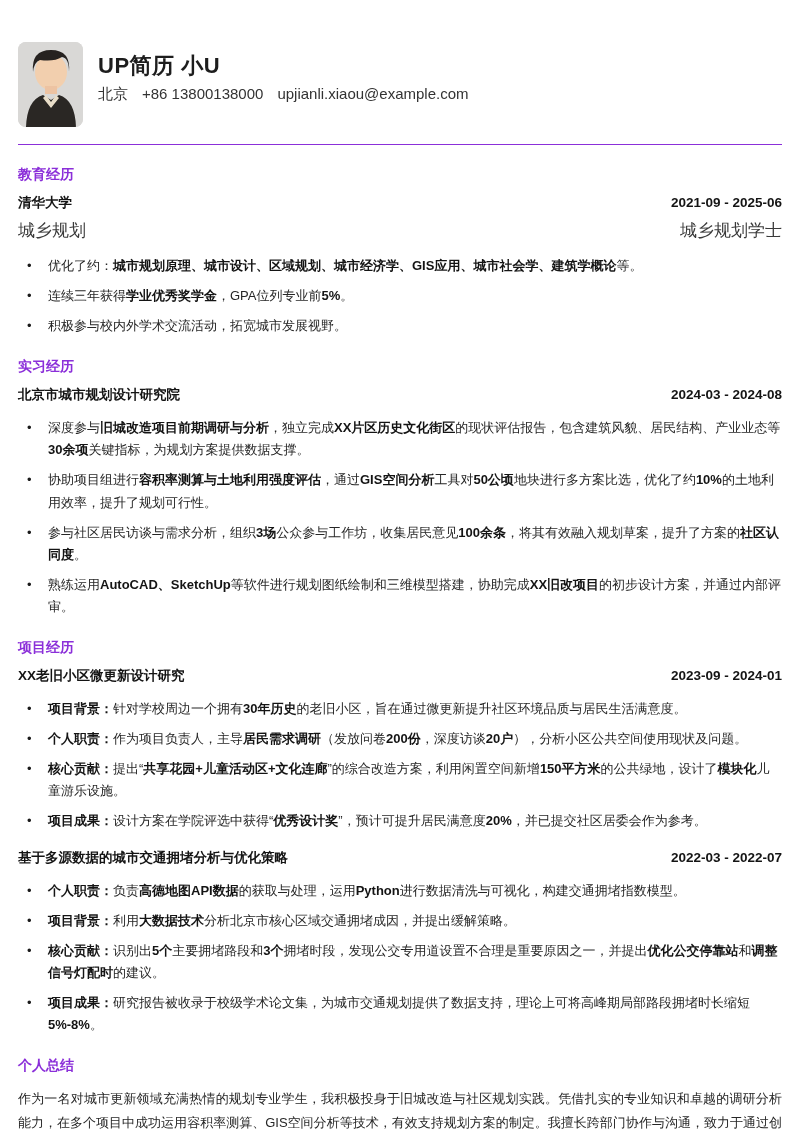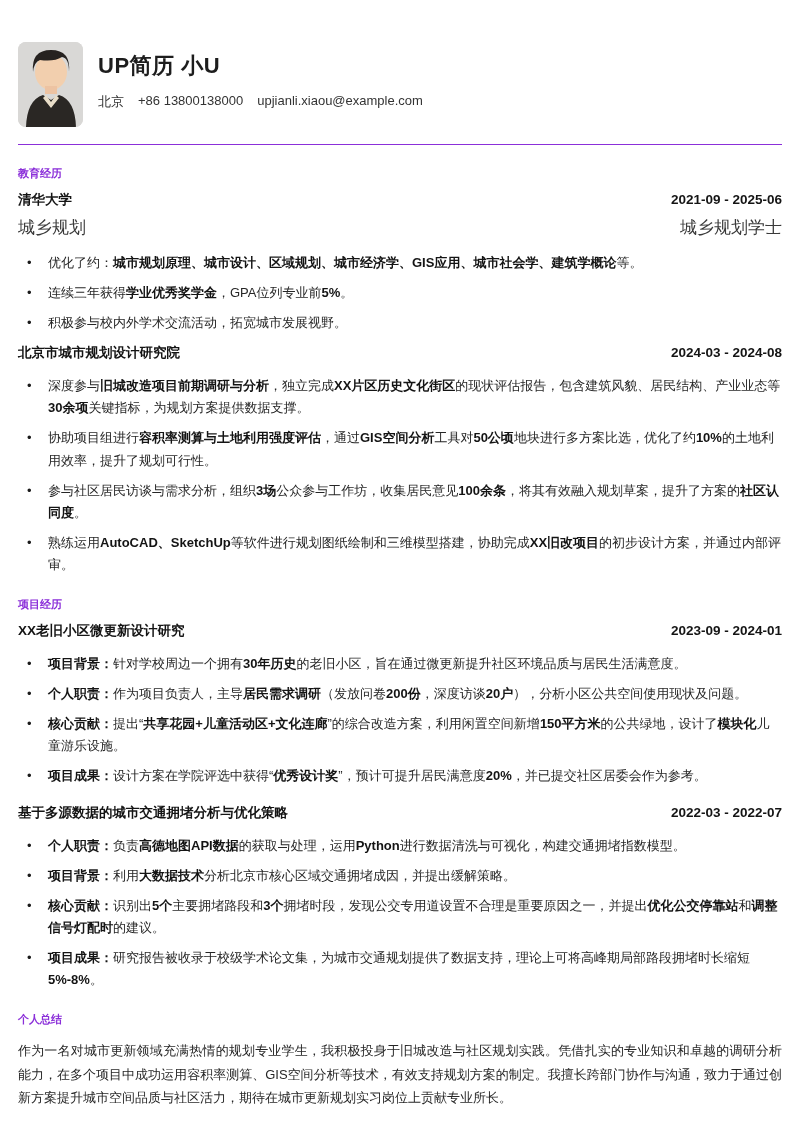--- a/index.html
+++ b/index.html
@@ -14,28 +14,28 @@
 
   
   .top { display:flex; align-items:flex-start; padding-top:42px; }
   .photo {
     width:65px; height:85px; border-radius:8px; overflow:hidden;
     background:#d9d8d6; flex:0 0 auto;
   }
   .photo svg { display:block; }
   .head-info { margin-left:15px; padding-top:9px; }
   .name { font-size:22px; font-weight:bold; color:#1d1d1d; letter-spacing:.5px; }
-  .contact { margin-top:12px; font-size:13px; color:#333; display:flex; }
+  .contact { margin-top:4px; font-size:15px; color:#333; display:flex; }
   .contact span { margin-right:14px; }
 
   .rule { border:0; border-top:1px solid var(--accent); margin:17px 0 0 0; }
 
   
   .sec-title {
-    color:var(--accent); font-weight:bold; font-size:11px;
+    color:var(--accent); font-weight:bold; font-size:14px;
     margin:21px 0 0 0;
   }
   .entry-head {
     display:flex; justify-content:space-between; align-items:baseline;
     font-weight:bold; font-size:13.5px; color:var(--ink-bold); margin-top:10px;
   }
   .entry-head .date { white-space:nowrap; }
   .entry-sub {
     display:flex; justify-content:space-between;
     font-size:17px; color:var(--sub); margin-top:7px;
@@ -95,20 +95,21 @@
       <span>城乡规划学士</span>
     </div>
     <ul class="bullets">
         <li><span>优化了约：</span><span class="b">城市规划原理、城市设计、区域规划、城市经济学、GIS应用、城市社会学、建筑学概论</span><span>等。</span></li>
         <li><span>连续三年获得</span><span class="b">学业优秀奖学金</span><span>，GPA位列专业前</span><span class="b">5%</span><span>。</span></li>
         <li><span>积极参与校内外学术交流活动，拓宽城市发展视野。</span></li>
       </ul>
   </section>
 
   <section>
+    <h2 class="sec-title">实习经历</h2>
     <div class="entry-head">
       <span>北京市城市规划设计研究院</span>
       <span class="date">2024-03 - 2024-08</span>
     </div>
     <ul class="bullets">
         <li><span>深度参与</span><span class="b">旧城改造项目前期调研与分析</span><span>，独立完成</span><span class="b">XX片区历史文化街区</span><span>的现状评估报告，包含建筑风貌、居民结构、产业业态等</span><span class="b">30余项</span><span>关键指标，为规划方案提供数据支撑。</span></li>
         <li><span>协助项目组进行</span><span class="b">容积率测算与土地利用强度评估</span><span>，通过</span><span class="b">GIS空间分析</span><span>工具对</span><span class="b">50公顷</span><span>地块进行多方案比选，优化了约</span><span class="b">10%</span><span>的土地利用效率，提升了规划可行性。</span></li>
         <li><span>参与社区居民访谈与需求分析，组织</span><span class="b">3场</span><span>公众参与工作坊，收集居民意见</span><span class="b">100余条</span><span>，将其有效融入规划草案，提升了方案的</span><span class="b">社区认同度</span><span>。</span></li>
         <li><span>熟练运用</span><span class="b">AutoCAD、SketchUp</span><span>等软件进行规划图纸绘制和三维模型搭建，协助完成</span><span class="b">XX旧改项目</span><span>的初步设计方案，并通过内部评审。</span></li>
       </ul>

